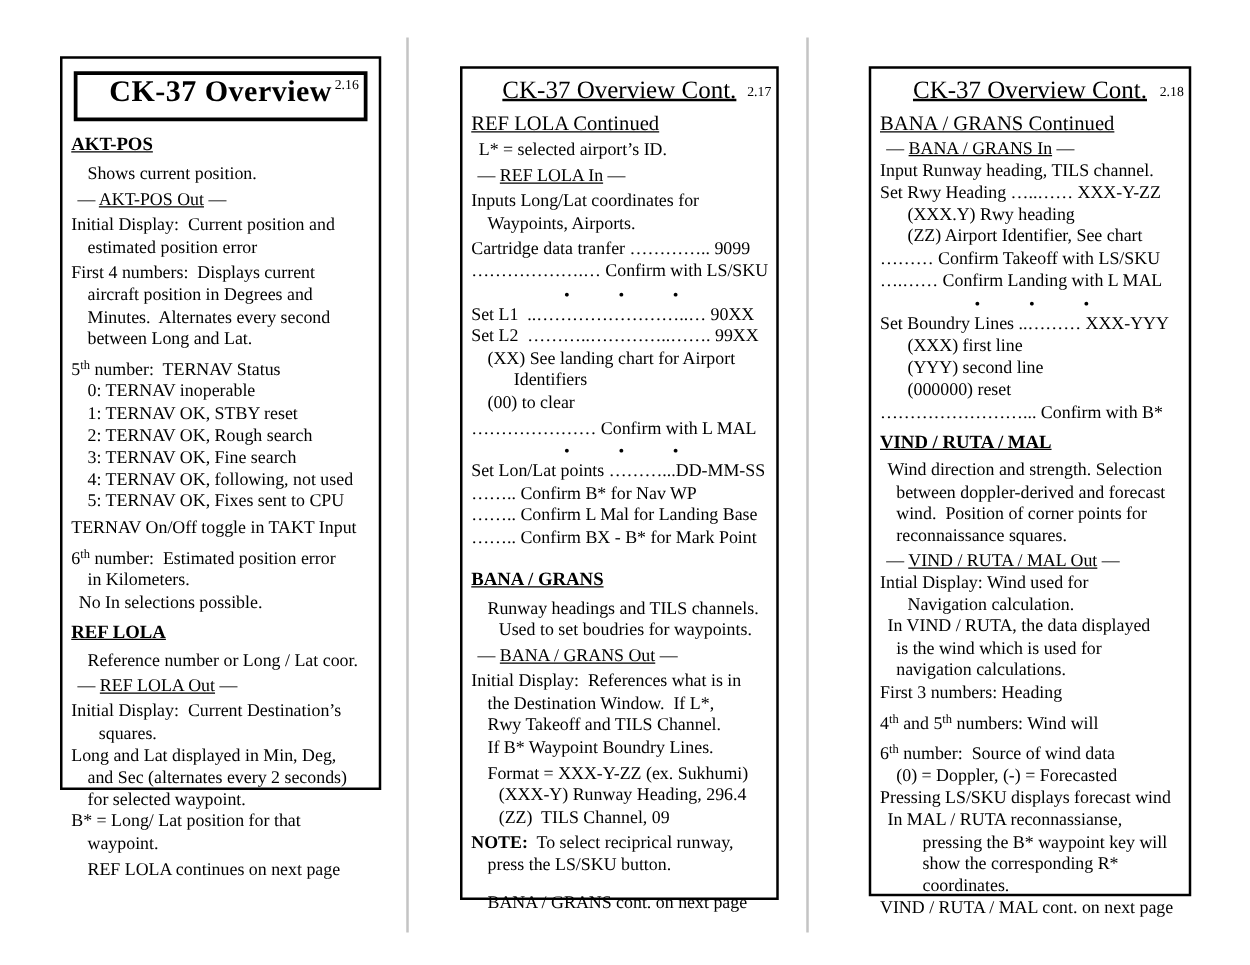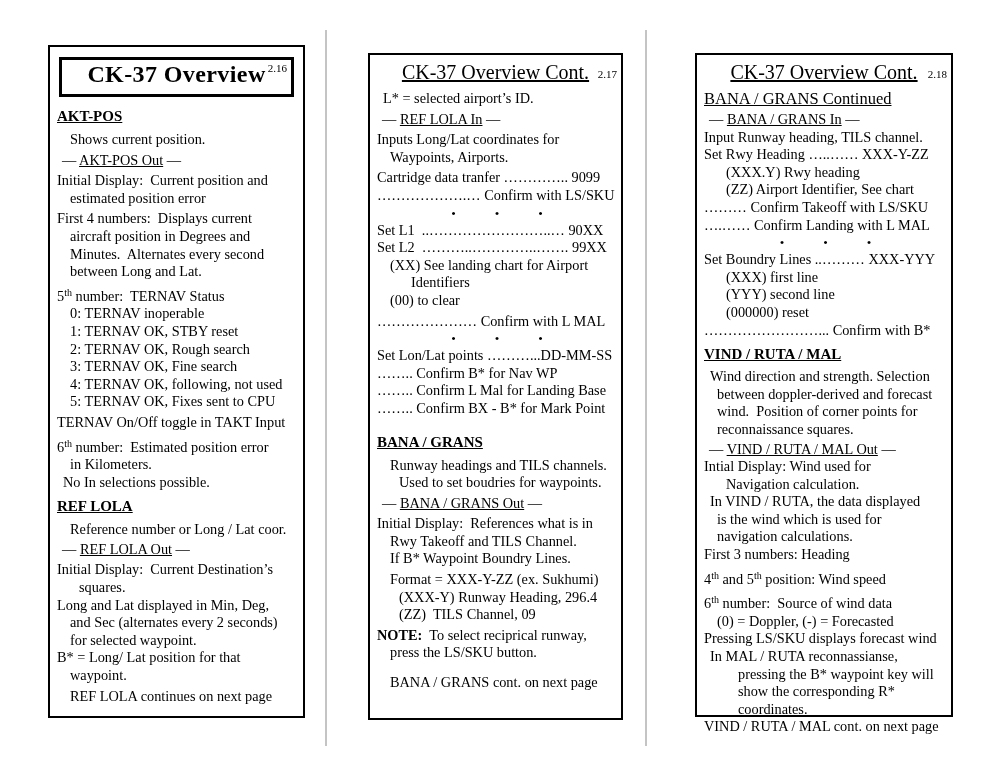--- a/index.html
+++ b/index.html
@@ -2,21 +2,21 @@
 <html><head>
 <meta charset="utf-8">
 <style>
   html,body{margin:0;padding:0;background:#ffffff;}
   body{width:1000px;height:772px;position:relative;overflow:hidden;
        font-family:"Liberation Serif","DejaVu Serif",serif;color:#000;}
   .vdiv{position:absolute;top:30px;height:716px;width:2px;background:#c4c4c4;}
   #d0{left:325px}
   #d1{left:645px}
   .panel{position:absolute;border:2px solid #000;background:#fff;box-sizing:border-box;}
-  #p0{left:48px;top:45px;width:257px;height:673px;}
+  #p0{left:48px;top:45px;width:257px;height:587px;}
   #p1{left:368px;top:53px;width:255px;height:667px;}
   #p2{left:695px;top:53px;width:258px;height:664px;}
   .tbox{margin:10px 9px 3px 9px;border:3px solid #000;padding:1px 6px 6px 6px;
         position:relative;text-align:center;}
   .tbox .tt{font-size:24px;font-weight:bold;letter-spacing:.4px;}
   .trow{position:relative;text-align:center;margin-top:5px;line-height:24px;}
   .trow .tt{font-size:20px;font-weight:normal;text-decoration:underline;}
   .pref{position:absolute;top:2px;right:4px;font-size:11px;font-weight:normal;}
   .pbody{padding:1px 4px 0 7px;font-size:14.3px;line-height:17.6px;}
   .h1{font-size:15px;font-weight:bold;text-decoration:underline;line-height:24px;margin:3px 0 2px 0;}
@@ -80,20 +80,21 @@
       <div class="ln i1 mt1">REF LOLA continues on next page</div>
     </div>
 </div>
 
 <div class="panel" id="p1">
   <div class="trow">
     <span class="tt">CK-37 Overview Cont.</span>
     <span class="pref">2.17</span>
   </div>
   <div class="pbody">
+      <div class="sub">REF LOLA Continued</div>
       <div class="ln ih mt1">L* = selected airport’s ID.</div>
       <div class="io mt1"><span>— </span><span class="u">REF LOLA In</span><span> —</span></div>
       <div class="ln i0 mt1">Inputs Long/Lat coordinates for</div>
       <div class="ln i1">Waypoints, Airports.</div>
       <div class="ln i0 mt1">Cartridge data tranfer ………….. 9099</div>
       <div class="ln i0">……………….… Confirm with LS/SKU</div>
       <div class="bul">•   •   •</div>
       <div class="ln i0">Set L1  ..……………………..… 90XX</div>
       <div class="ln i0">Set L2  ………..…………..……. 99XX</div>
       <div class="ln i1">(XX) See landing chart for Airport</div>
@@ -103,20 +104,21 @@
       <div class="bul">•   •   •</div>
       <div class="ln i0">Set Lon/Lat points ………...DD-MM-SS</div>
       <div class="ln i0">…….. Confirm B* for Nav WP</div>
       <div class="ln i0">…….. Confirm L Mal for Landing Base</div>
       <div class="ln i0">…….. Confirm BX - B* for Mark Point</div>
       <div class="h1 mt2">BANA / GRANS</div>
       <div class="ln i1 mt1">Runway headings and TILS channels.</div>
       <div class="ln i2">Used to set boudries for waypoints.</div>
       <div class="io mt1"><span>— </span><span class="u">BANA / GRANS Out</span><span> —</span></div>
       <div class="ln i0 mt1">Initial Display:  References what is in</div>
+      <div class="ln i1">the Destination Window.  If L*,</div>
       <div class="ln i1">Rwy Takeoff and TILS Channel.</div>
       <div class="ln i1">If B* Waypoint Boundry Lines.</div>
       <div class="ln i1 mt1">Format = XXX-Y-ZZ (ex. Sukhumi)</div>
       <div class="ln i2">(XXX-Y) Runway Heading, 296.4</div>
       <div class="ln i2">(ZZ)  TILS Channel, 09</div>
       <div class="ln i0 mt1"><span class="b">NOTE:</span><span>  To select reciprical runway,</span></div>
       <div class="ln i1">press the LS/SKU button.</div>
       <div class="ln i1 mt2">BANA / GRANS cont. on next page</div>
     </div>
 </div>
@@ -146,21 +148,21 @@
       <div class="ln i1">between doppler-derived and forecast</div>
       <div class="ln i1">wind.  Position of corner points for</div>
       <div class="ln i1">reconnaissance squares.</div>
       <div class="io"><span>— </span><span class="u">VIND / RUTA / MAL Out</span><span> —</span></div>
       <div class="ln i0">Intial Display: Wind used for</div>
       <div class="ln i2">Navigation calculation.</div>
       <div class="ln ih">In VIND / RUTA, the data displayed</div>
       <div class="ln i1">is the wind which is used for</div>
       <div class="ln i1">navigation calculations.</div>
       <div class="ln i0">First 3 numbers: Heading</div>
-      <div class="ln i0 mt1"><span>4</span><span class="sp">th</span><span> and 5</span><span class="sp">th</span><span> position: Wind speed</span></div>
+      <div class="ln i0 mt1"><span>4</span><span class="sp">th</span><span> and 5</span><span class="sp">th</span><span> numbers: Wind will</span></div>
       <div class="ln i0 mt1"><span>6</span><span class="sp">th</span><span> number:  Source of wind data</span></div>
       <div class="ln i1">(0) = Doppler, (-) = Forecasted</div>
       <div class="ln i0">Pressing LS/SKU displays forecast wind</div>
       <div class="ln ih">In MAL / RUTA reconnassianse,</div>
       <div class="ln i3">pressing the B* waypoint key will</div>
       <div class="ln i3">show the corresponding R*</div>
       <div class="ln i3">coordinates.</div>
       <div class="ln i0">VIND / RUTA / MAL cont. on next page</div>
     </div>
 </div>

